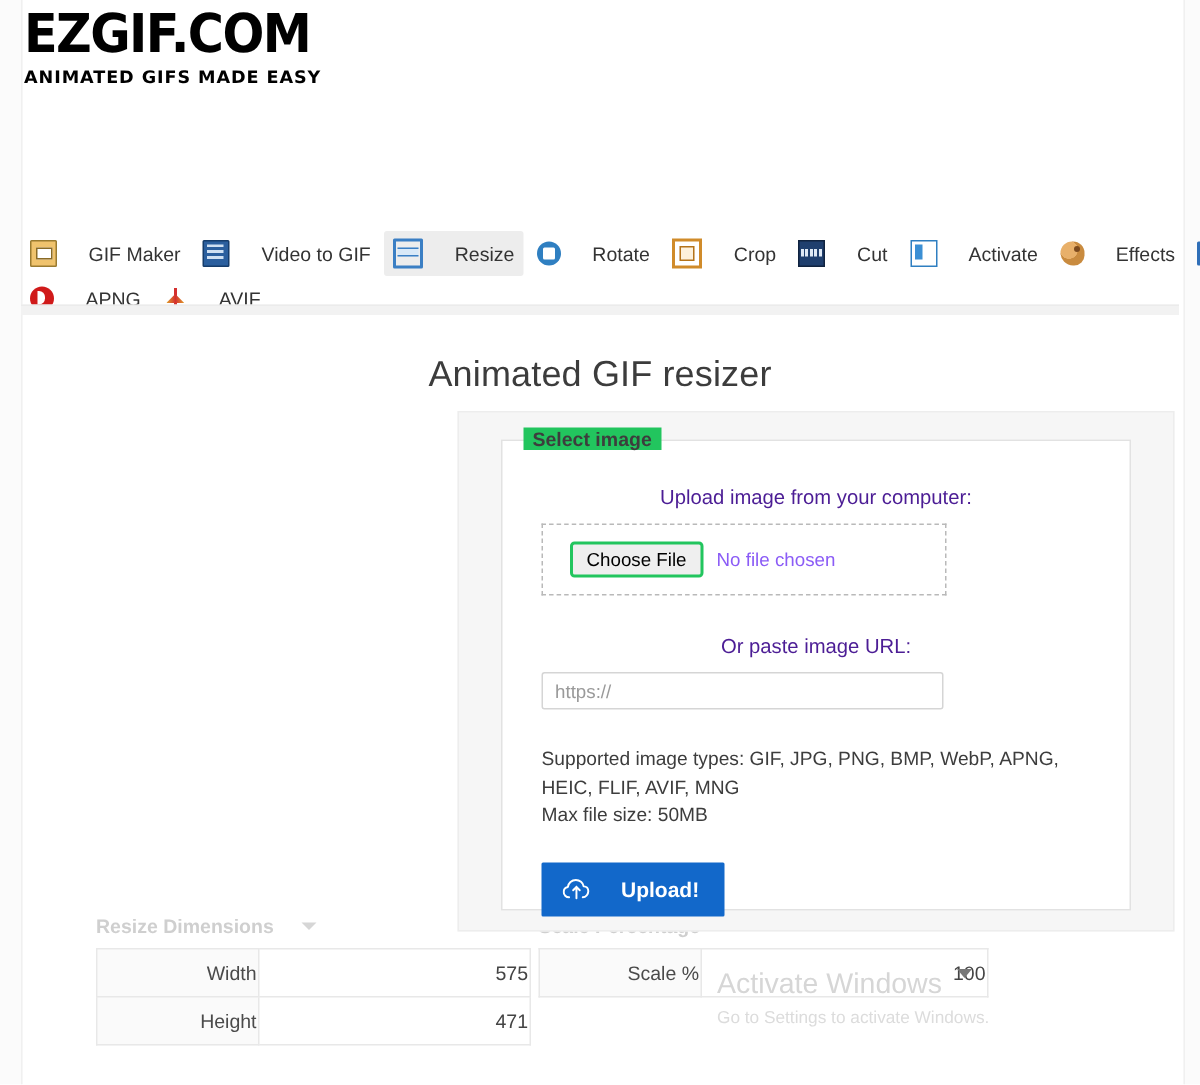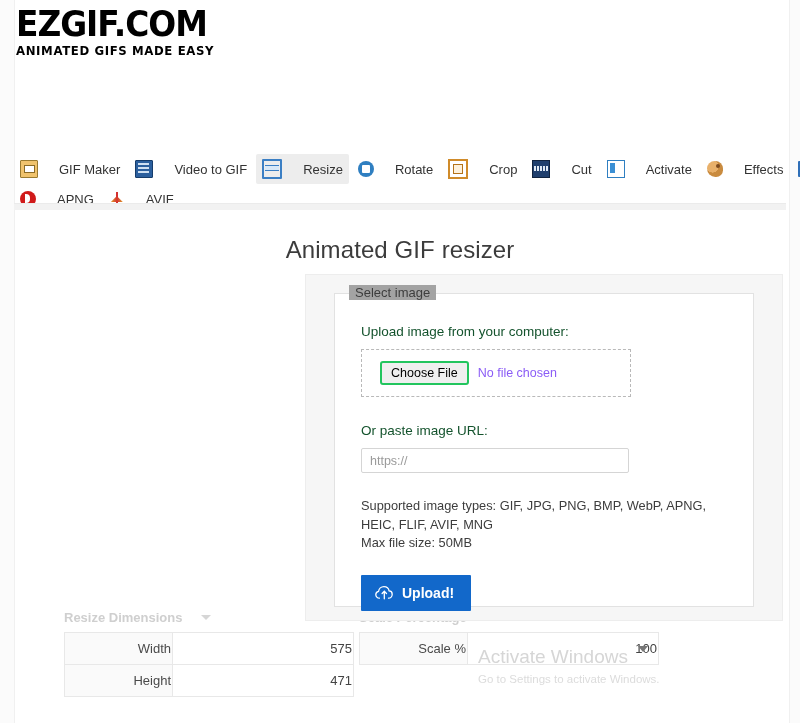--- a/index.html
+++ b/index.html
@@ -248,33 +248,34 @@
     right: 28px;
     bottom: 13px;
     border: 1px solid #e2e2e2;
     background: #ffffff;
     box-sizing: border-box;
   }
   #fieldset-legend {
     position: absolute;
     left: 14px;
     top: -9px;
-    background: #a3a3a3;
+    background: #22c55e;
     padding: 0 6px;
     font-size: 13px;
-    font-weight: normal;
+    font-weight: bold;
     color: #3d3d3d;
   }
   .fs-body {
     padding: 30px 26px 0 26px;
   }
   .field-label {
     font-size: 13.5px;
-    color: #14532d;
+    color: #4c1d95;
     margin-bottom: 10px;
+    text-align: center;
   }
   #file-dropzone {
     border: 1px dashed #b9b9b9;
     height: 48px;
     display: flex;
     align-items: center;
     padding-left: 18px;
     box-sizing: border-box;
     background: #ffffff;
     width: 270px;
@@ -318,21 +319,21 @@
   }
   .maxsize-text {
     font-size: 12.8px;
     color: #3d3d3d;
     line-height: 1.45;
   }
   #upload-button {
     margin-top: 22px;
     display: inline-flex;
     align-items: center;
-    gap: 8px;
+    gap: 20px;
     background: #1268ca;
     border: none;
     color: #ffffff;
     font-size: 14px;
     font-weight: bold;
     padding: 10px 17px 10px 14px;
     cursor: pointer;
     font-family: "Liberation Sans", sans-serif;
     border-radius: 1px;
   }

